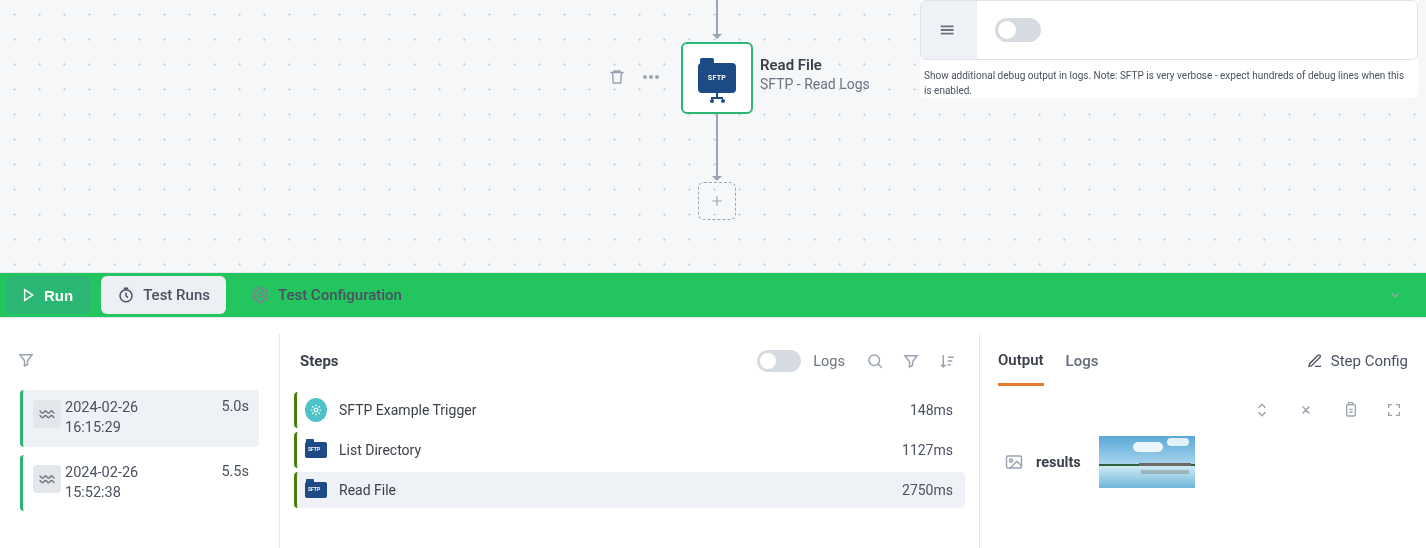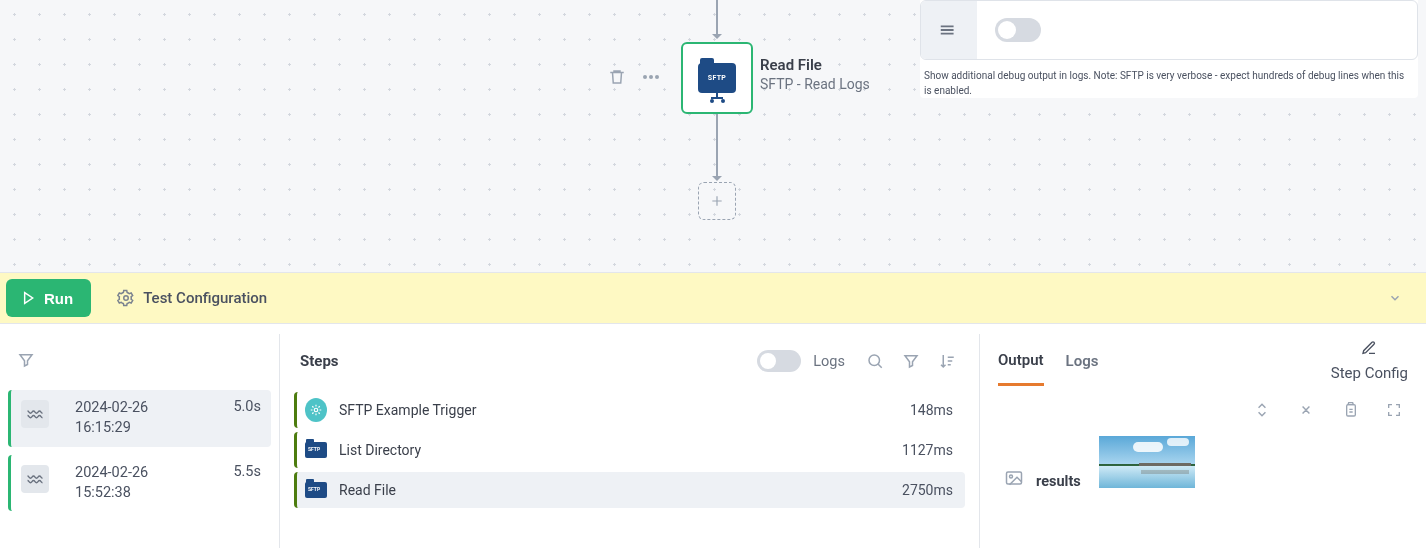--- a/index.html
+++ b/index.html
@@ -85,23 +85,23 @@
     width:56px; background:#eef1f5; display:flex; align-items:center; justify-content:center; color:#6b7380;
   }
   .toggle-wrap { display:flex; align-items:center; padding-left:18px; }
   .toggle {
     width:46px; height:24px; background:#d6dae1; border-radius:99px; position:relative; cursor:pointer;
   }
   .toggle .knob { position:absolute; left:3px; top:3px; width:18px; height:18px; background:#fff; border-radius:50%; }
   .debug-desc { font-size:10px; color:#4a5160; line-height:1.5; padding: 8px 4px 0 4px; }
   
   .toolbar {
-    position:absolute; left:0; right:0; top:272px; height:52px;
+    position:absolute; left:0; right:0; top:272px; height:46px;
     border-top:1px solid #e3e6eb; border-bottom:1px solid #e3e6eb;
-    background:#fef9c3; display:flex; align-items:center; padding:0 6px;
+    background:#22c55e; display:flex; align-items:center; padding:0 6px;
   }
   .run-btn {
     background:#2bb673; color:#fff; border:none; border-radius:6px;
     height:38px; padding:0 18px 0 14px; display:flex; align-items:center; gap:8px;
     font-size:15px; font-weight:600; cursor:pointer;
   }
   .tab-btn {
     height:38px; padding:0 16px; border-radius:6px; display:flex; align-items:center; gap:8px;
     color:#4a5160; font-size:15px; font-weight:500; cursor:pointer; margin-left:10px;
   }
@@ -117,22 +117,22 @@
   .col1 { width:280px; }
   .col2 { flex:1; }
   .col3 { width:446px; border-right:none; }
   .panel-head {
     height:52px; display:flex; align-items:center; padding:0 14px; gap:10px;
   }
   .panel-title { font-weight:700; color:#3a3f4a; flex:1; font-size:15px; }
   .ghost-icon { color:#9aa4b2; cursor:pointer; width:24px; height:24px; display:flex; align-items:center; justify-content:center; }
   .sub-note { padding:0 14px 10px; color:#5b6270; font-size:14px; }
   .hist-item {
-    margin:4px 8px; border-radius:4px; padding:8px 10px 8px 10px;
-    display:flex; gap:26px; align-items:flex-start; cursor:pointer;
+    margin:4px 20px; border-radius:4px; padding:8px 10px 8px 10px;
+    display:flex; gap:4px; align-items:flex-start; cursor:pointer;
     border-left:3px solid #2bb673;
   }
   .hist-item.sel { background:#eef1f5; }
   .wave-icon {
     width:28px; height:28px; background:#e3e7ec; border-radius:4px;
     display:flex; align-items:center; justify-content:center; color:#6b7380; margin-top:2px;
   }
   .hist-meta { flex:1; }
   .hist-date { color:#4a5160; font-size:14.5px; line-height:1.4; }
   .hist-dur { color:#4a5160; font-size:14.5px; }
@@ -158,24 +158,24 @@
   .sftp-mini {
     width:22px; height:16px; background:#1e4b85; border-radius:2px; position:relative;
   }
   .sftp-mini::before{content:""; position:absolute; top:-3px; left:1px; width:8px; height:4px; background:#1e4b85; border-radius:1px 1px 0 0;}
   .sftp-mini-txt{position:absolute; color:#fff; font-size:5px; font-weight:bold; top:4px; left:3px;}
   
   .tabs3 { display:flex; align-items:center; padding:0 18px; height:54px; gap:22px; border-bottom:0; position:relative;}
   .tab3 { font-size:15px; font-weight:600; color:#6b7380; cursor:pointer; padding-bottom:14px; padding-top:14px;}
   .tab3.active { color:#3a3f4a; border-bottom:3px solid #e67a2e; }
   .tabs3 .spacer{flex:1;}
-  .step-config { display:flex; align-items:center; gap:8px; color:#4a5160; font-size:15px; cursor:pointer;flex-direction:column; }
+  .step-config { display:flex; align-items:center; gap:8px; color:#4a5160; font-size:15px; cursor:pointer; }
   .out-tools { display:flex; justify-content:flex-end; gap:20px; padding:10px 20px 6px; height:46px; }
   .out-body { padding:0 22px; }
-  .results-row { display:flex; align-items:flex-end; gap:10px; }
+  .results-row { display:flex; align-items:center; gap:10px; }
   .results-lbl { font-weight:700; color:#3a3f4a; font-size:14.5px; }
   .thumb {
     width:100px; height:56px; border:2px solid #fff; margin-left:6px; position:relative; overflow:hidden;
   }
   .sky { position:absolute; inset:0; background:linear-gradient(#5aa8d8,#a9d5ef 55%, #d9eefb 60%);}
   .cloud { position:absolute; top:6px; left:34px; width:30px; height:10px; background:rgba(255,255,255,0.85); border-radius:10px;}
   .cloud2 { position:absolute; top:2px; right:6px; width:22px; height:8px; background:rgba(255,255,255,0.8); border-radius:10px;}
   .land { position:absolute; left:0; right:0; top:28px; height:6px; background:linear-gradient(#2c5f3a,#3b7a4a);}
   .bridge { position:absolute; left:40px; right:4px; top:27px; height:6px; background:#6d6a63;}
   .water { position:absolute; left:0; right:0; bottom:0; height:22px; background:linear-gradient(#cfeaf6,#6fb6d9);}
@@ -243,20 +243,27 @@
   </div>
 </div>
 
 <div class="toolbar">
   <button class="run-btn">
     <svg width="16" height="16" viewBox="0 0 24 24" fill="none" stroke="#fff" stroke-width="2.2">
         <path d="M7 4l12 8-12 8V4z"></path>
       </svg>
     <span>Run</span>
   </button>
+  <div class="tab-btn active">
+    <svg width="18" height="18" viewBox="0 0 24 24" fill="none" stroke="#4a5160" stroke-width="2">
+        <circle cx="12" cy="13" r="8"></circle>
+        <path d="M12 9v4l2.5 2.5M9 3h6"></path>
+      </svg>
+    <span>Test Runs</span>
+  </div>
   <div class="tab-btn">
     <svg width="18" height="18" viewBox="0 0 24 24" fill="none" stroke="#7a828f" stroke-width="2">
         <circle cx="12" cy="12" r="3"></circle>
         <path d="M19 12a7 7 0 0 0-.2-1.7l2.1-1.6-2-3.4-2.5 1a7 7 0 0 0-2.9-1.7L13 2h-4l-.5 2.6A7 7 0 0 0 5.6 6.3l-2.5-1-2 3.4 2.1 1.6A7 7 0 0 0 3 12c0 .6.1 1.1.2 1.7l-2.1 1.6 2 3.4 2.5-1a7 7 0 0 0 2.9 1.7L9 22h4l.5-2.6a7 7 0 0 0 2.9-1.7l2.5 1 2-3.4-2.1-1.6c.1-.6.2-1.1.2-1.7z"></path>
       </svg>
     <span>Test Configuration</span>
   </div>
   <div class="spacer"></div>
   <div class="chev-down">
     <svg width="14" height="14" viewBox="0 0 24 24" fill="none" stroke="#9aa4b2" stroke-width="2.5">

